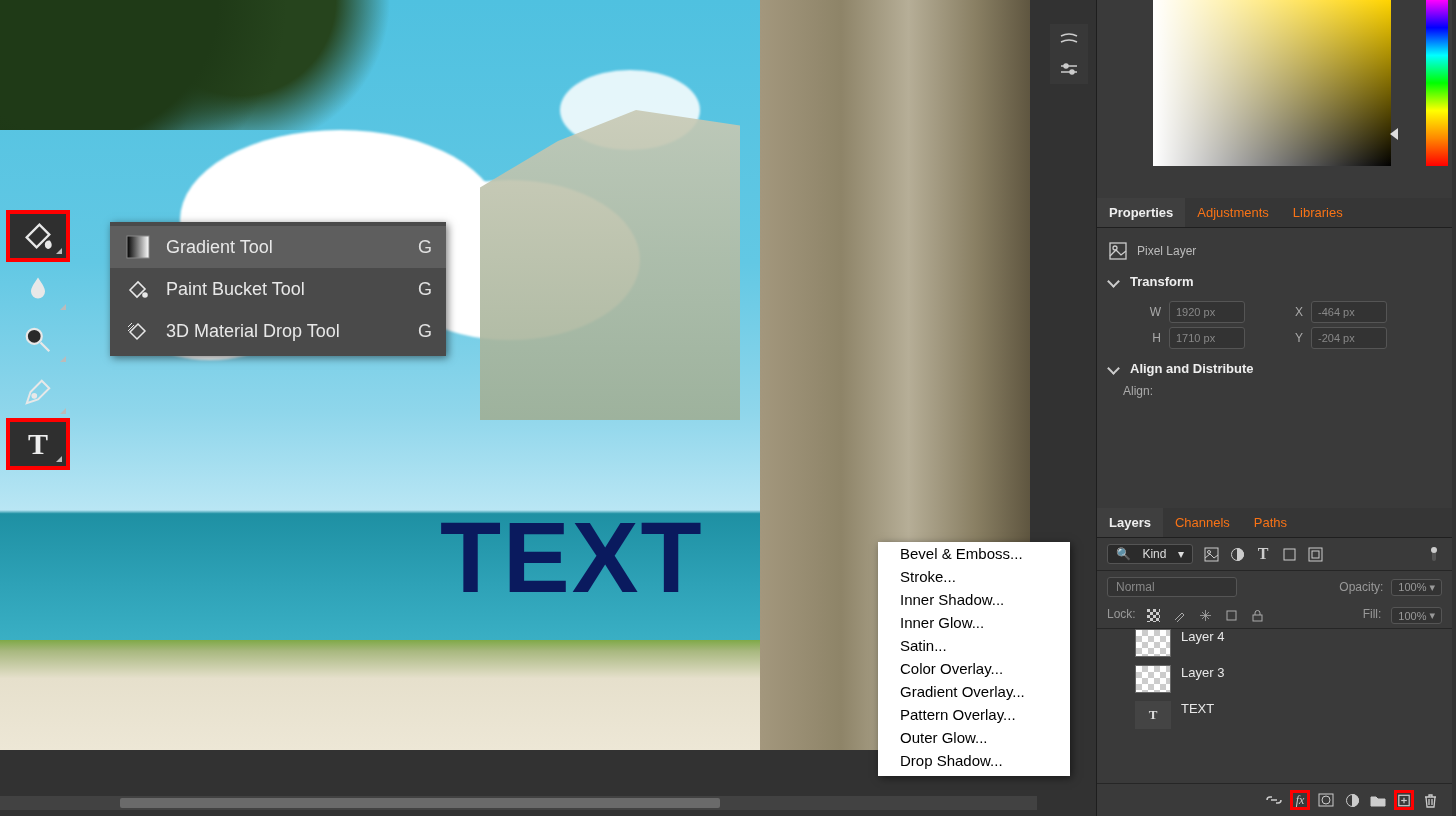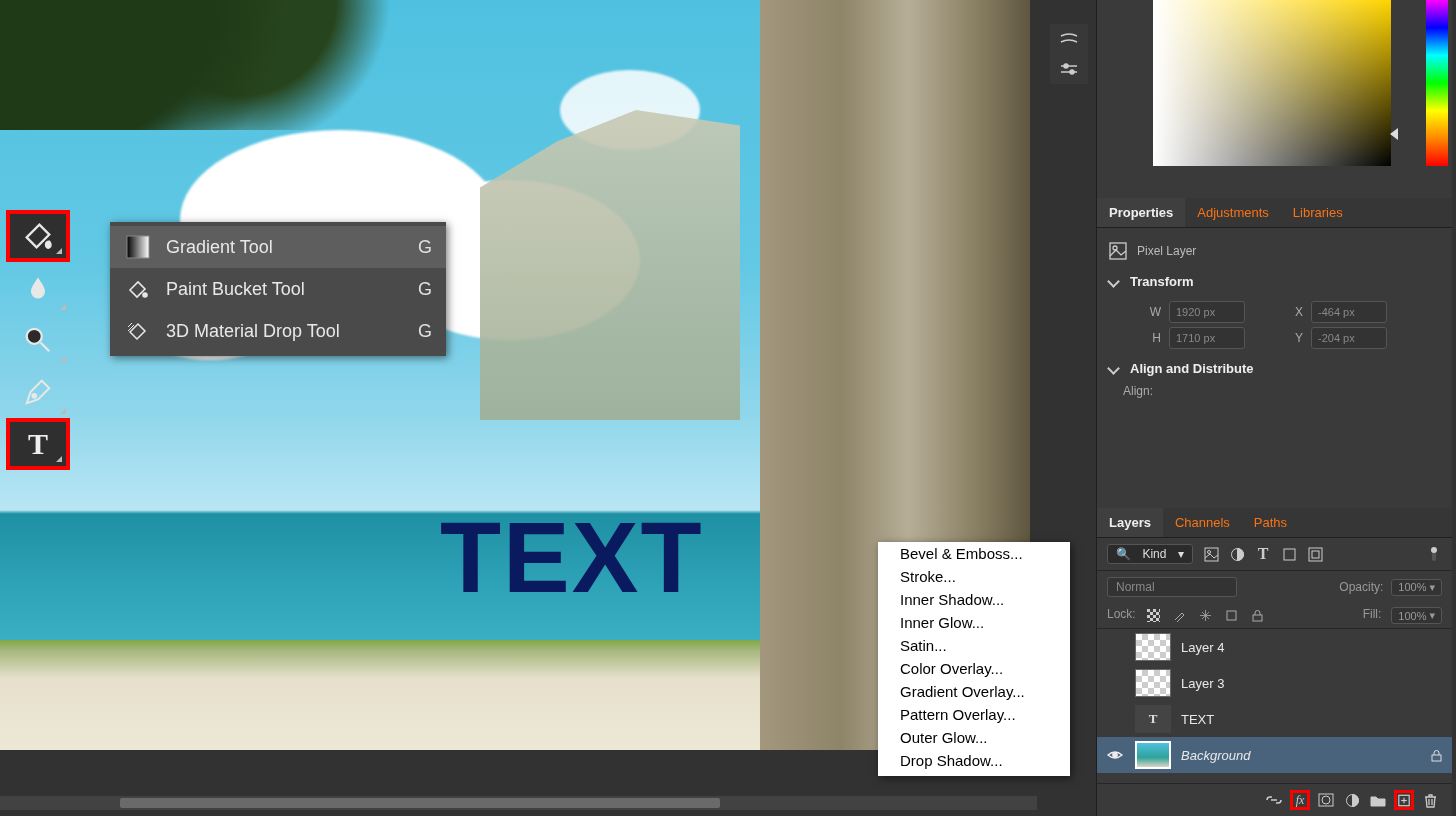--- a/index.html
+++ b/index.html
@@ -68,21 +68,21 @@
 .kind-dd{display:flex;align-items:center;gap:6px;background:#2b2b2b;border:1px solid #555;border-radius:3px;padding:2px 8px;font-size:12px;width:86px;justify-content:space-between}
 .small-ico{width:16px;height:16px;display:flex;align-items:center;justify-content:center;color:#ccc}
 
 .blend-row{display:flex;align-items:center;gap:8px;padding:6px 10px;font-size:12px}
 .blend-dd{background:#333;border:1px solid #555;border-radius:3px;padding:2px 8px;width:130px;color:#888}
 .pct-box{background:#333;border:1px solid #555;border-radius:3px;padding:1px 6px;font-size:11px;color:#999;display:flex;align-items:center;gap:3px}
 
 .lock-row{display:flex;align-items:flex-start;gap:10px;padding:4px 10px;font-size:12px;color:#999;border-bottom:1px solid #262626}
 
 .layer-list{flex:1;overflow:hidden}
-.layer-row{display:flex;align-items:center;height:36px;padding:0 10px;gap:10px;font-size:13px}
+.layer-row{display:flex;align-items:flex-start;height:36px;padding:0 10px;gap:10px;font-size:13px}
 .layer-row.bg{background:#4a637d}
 .eye{width:18px;text-align:center;color:#ddd}
 .thumb{width:36px;height:28px;background:repeating-conic-gradient(#ccc 0 25%,#fff 0 50%) 0 0/12px 12px;border:1px solid #666}
 .thumb.img{background:linear-gradient(180deg,#4fc1e0 0%,#2ea29a 60%,#d9d6c4 100%);border:2px solid #fff}
 .thumb.t{background:#444;display:flex;align-items:center;justify-content:center;border:none}
 .layer-name{color:#e8e8e8}
 .layer-name.ital{font-style:italic}
 .lock-ico{margin-left:auto;color:#ccc}
 
 .layer-footer{display:flex;align-items:center;justify-content:flex-end;gap:6px;padding:6px 12px;border-top:1px solid #262626}
@@ -382,36 +382,20 @@
         <span class="thumb"></span>
         <span class="layer-name">Layer 3</span>
       </div>
       <div class="layer-row">
         <span class="eye"></span>
         <span class="thumb t">
             <span style="font-family:Georgia;color:#ddd;font-weight:700">T</span>
           </span>
         <span class="layer-name">TEXT</span>
       </div>
-      <div class="layer-row bg">
-        <span class="eye">
-            <svg width="16" height="12" viewBox="0 0 16 12" fill="none" stroke="#eee" stroke-width="1.4">
-              <path d="M1 6 Q8 0 15 6 Q8 12 1 6 Z"></path>
-              <circle cx="8" cy="6" r="2.2" fill="#eee"></circle>
-            </svg>
-          </span>
-        <span class="thumb img"></span>
-        <span class="layer-name ital">Background</span>
-        <span class="lock-ico">
-            <svg width="11" height="13" viewBox="0 0 11 13" stroke="#ddd" fill="none">
-              <rect x="1" y="6" width="9" height="6"></rect>
-              <path d="M3 6 V4 a2.5 2.5 0 0 1 5 0 V6"></path>
-            </svg>
-          </span>
-      </div>
     </div>
 
     <div class="layer-footer">
       <span class="lf-ico">
           <svg width="16" height="10" viewBox="0 0 16 10" stroke="#ccc" fill="none" stroke-width="1.5">
             <path d="M5 5 H11 M1 5 a3 3 0 0 1 3-3 h2 M15 5 a3 3 0 0 1-3 3 h-2"></path>
           </svg>
         </span>
       <span class="lf-ico lf-red">
           <span style="font-style:italic;font-family:Georgia">fx</span>

